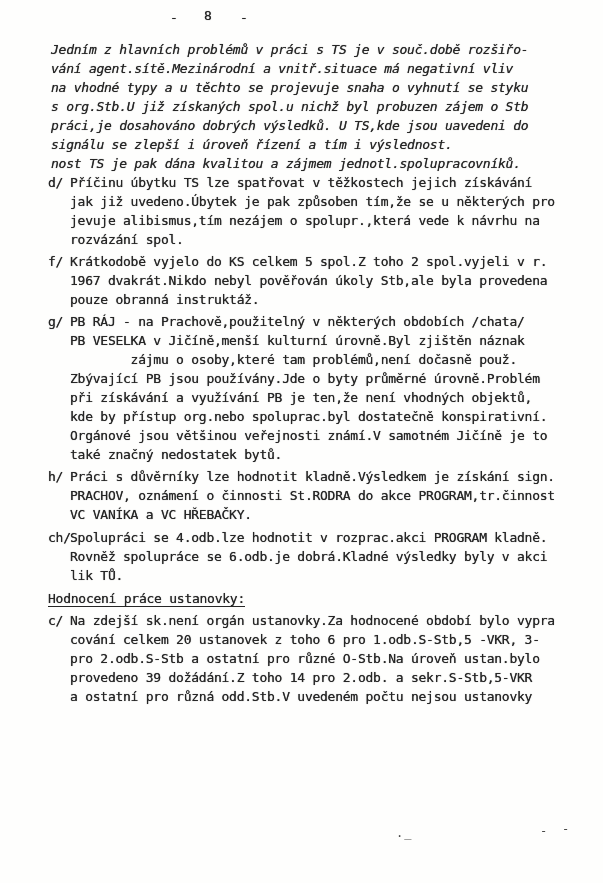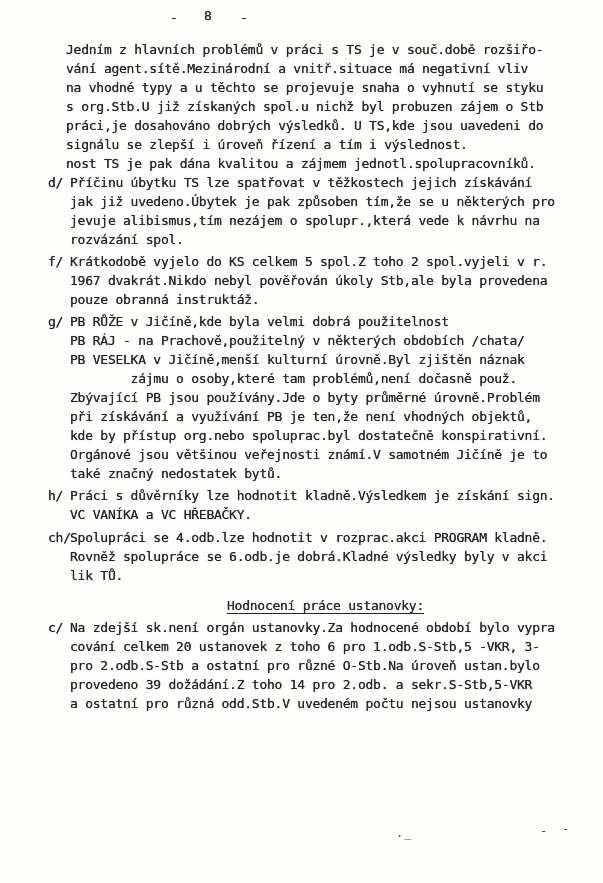--- a/index.html
+++ b/index.html
@@ -18,32 +18,31 @@
     text-shadow: 0 0 0.7px rgba(30,30,30,0.85);
   }
   .page-header { position: absolute; top: 6px; left: 0; width: 100%; height: 20px; }
   .page-header .dash-left  { position: absolute; left: 170px; top: 2px; }
   .page-header .page-num   { position: absolute; left: 204px; top: 0; }
   .page-header .dash-right { position: absolute; left: 240px; top: 2px; }
   .content { position: absolute; top: 40px; left: 0; right: 0; }
   .para { position: relative; padding-left: 70px; }
   .para .label { position: absolute; left: 48px; top: 0; white-space: pre; }
   .line { white-space: pre; }
-  #p0 { padding-left: 66px; margin-bottom: 0; }
+  #p0 { padding-left: 51px; margin-bottom: 0; font-style: italic; }
   #p1 { margin-bottom: 3px; }
   #p2 { margin-bottom: 3px; }
   #p3 { margin-bottom: 3px; }
   #p4 { margin-bottom: 4px; }
-  #p5 { margin-bottom: 11px; }
+  #p5 { margin-bottom: 4px; }
   .section-heading {
     margin: 2px 0 3px 48px;
     white-space: pre;
     text-decoration: underline;
     text-underline-offset: 3px;
-    text-align: center;
   }
   .scan-mark { position: absolute; color: #4a4a4a; font-size: 12px; text-shadow: none; }
   #mark-bl { left: 396px; top: 824px; letter-spacing: 1px; }
   #mark-br-a { left: 540px; top: 822px; }
   #mark-br-b { left: 562px; top: 820px; }
 </style>
 </head>
 <body>
 
 <div class="page">
@@ -76,34 +75,34 @@
 
     <div class="para" id="p2">
       <span class="label">f/</span>
       <div class="line">Krátkodobě vyjelo do KS celkem 5 spol.Z toho 2 spol.vyjeli v r.</div>
       <div class="line">1967 dvakrát.Nikdo nebyl pověřován úkoly Stb,ale byla provedena</div>
       <div class="line">pouze obranná instruktáž.</div>
     </div>
 
     <div class="para" id="p3">
       <span class="label">g/</span>
-      <div class="line">PB RŮŽE v Jičíně,kde byla velmi dobrá použitelnost</div>
       <div class="line">PB RÁJ - na Prachově,použitelný v některých obdobích /chata/</div>
       <div class="line">PB VESELKA v Jičíně,menší kulturní úrovně.Byl zjištěn náznak</div>
       <div class="line">        zájmu o osoby,které tam problémů,není dočasně použ.</div>
       <div class="line">Zbývající PB jsou používány.Jde o byty průměrné úrovně.Problém</div>
       <div class="line">při získávání a využívání PB je ten,že není vhodných objektů,</div>
       <div class="line">kde by přístup org.nebo spoluprac.byl dostatečně konspirativní.</div>
       <div class="line">Orgánové jsou většinou veřejnosti známí.V samotném Jičíně je to</div>
       <div class="line">také značný nedostatek bytů.</div>
     </div>
 
     <div class="para" id="p4">
       <span class="label">h/</span>
       <div class="line">Práci s důvěrníky lze hodnotit kladně.Výsledkem je získání sign.</div>
+      <div class="line">PRACHOV, oznámení o činnosti St.RODRA do akce PROGRAM,tr.činnost</div>
       <div class="line">VC VANÍKA a VC HŘEBAČKY.</div>
     </div>
 
     <div class="para" id="p5">
       <span class="label">ch/</span>
       <div class="line">Spolupráci se 4.odb.lze hodnotit v rozprac.akci PROGRAM kladně.</div>
       <div class="line">Rovněž spolupráce se 6.odb.je dobrá.Kladné výsledky byly v akci</div>
       <div class="line">lik TŮ.</div>
     </div>
 

